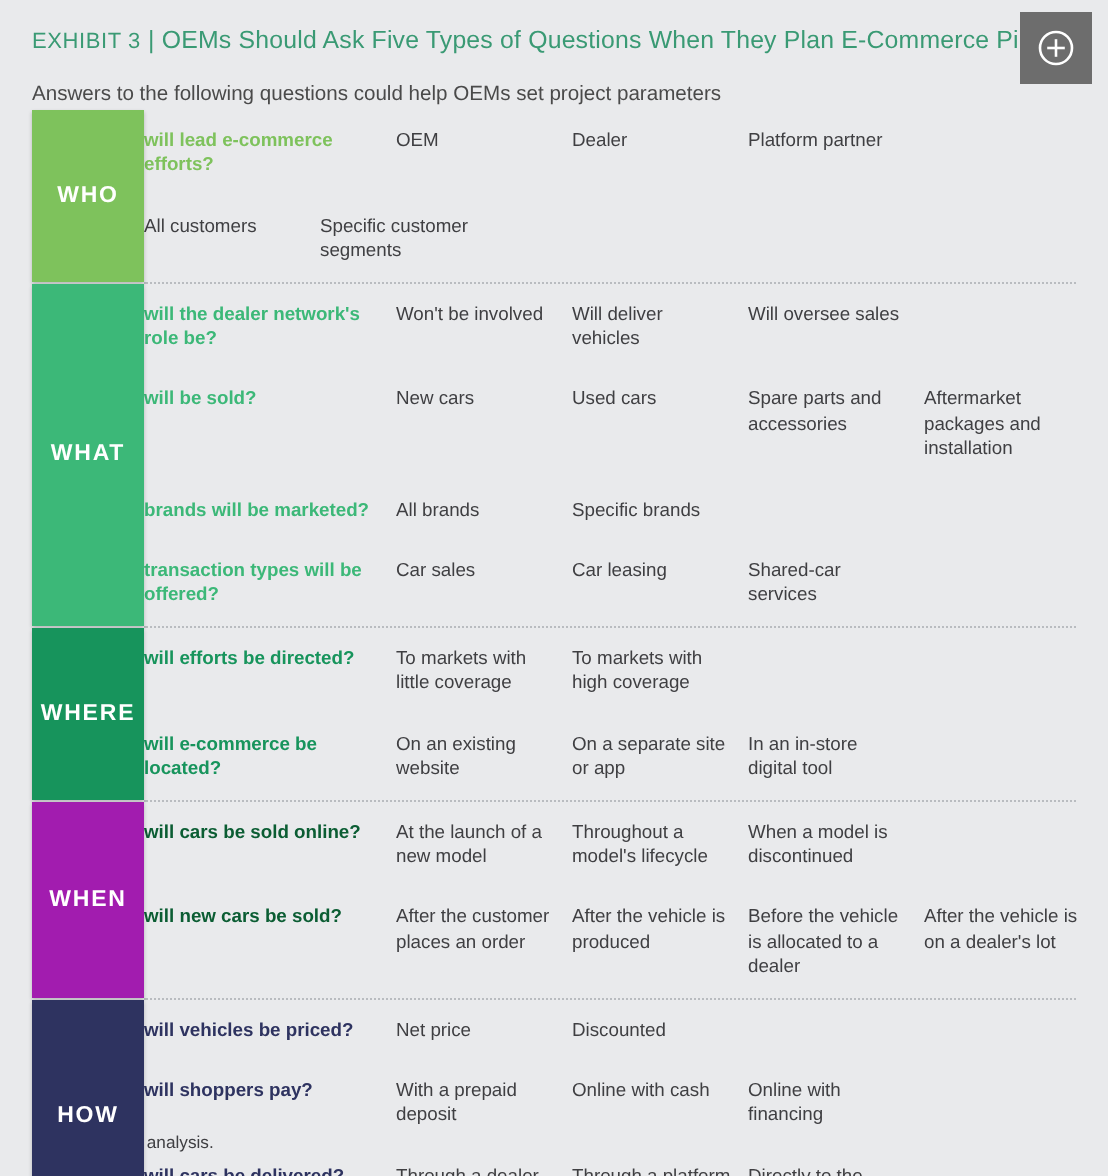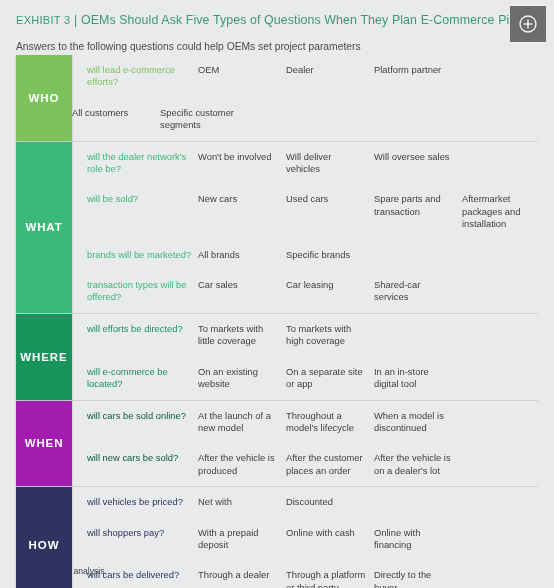--- a/index.html
+++ b/index.html
@@ -90,22 +90,22 @@
   .row {
     display: flex;
     align-items: flex-start;
     padding: 9px 0 9px 0;
   }
   .q {
     width: 126px;
     min-width: 126px;
     font-size: 9.4px;
     line-height: 12.4px;
-    padding-left: 15px;
     box-sizing: border-box;
+    font-weight: bold;
   }
   .cell {
     width: 88px;
     min-width: 88px;
     font-size: 9.4px;
     line-height: 12.4px;
     color: #3f3f42;
     padding-right: 8px;
     box-sizing: border-box;
   }
@@ -182,21 +182,21 @@
             <div class="q" style="color: rgb(60, 184, 120);">will the dealer network's role be?</div>
             <div class="cell">Won't be involved</div>
             <div class="cell">Will deliver vehicles</div>
             <div class="cell">Will oversee sales</div>
             <div class="cell wide"></div>
           </div>
           <div class="row">
             <div class="q" style="color: rgb(60, 184, 120);">will be sold?</div>
             <div class="cell">New cars</div>
             <div class="cell">Used cars</div>
-            <div class="cell">Spare parts and transaction</div>
+            <div class="cell">Spare parts and accessories</div>
             <div class="cell wide">Aftermarket packages and installation</div>
           </div>
           <div class="row">
             <div class="q" style="color: rgb(60, 184, 120);">brands will be marketed?</div>
             <div class="cell">All brands</div>
             <div class="cell">Specific brands</div>
             <div class="cell"></div>
             <div class="cell wide"></div>
           </div>
           <div class="row">
@@ -237,35 +237,36 @@
         <div class="rows">
           <div class="row">
             <div class="q" style="color: rgb(11, 93, 51);">will cars be sold online?</div>
             <div class="cell">At the launch of a new model</div>
             <div class="cell">Throughout a model's lifecycle</div>
             <div class="cell">When a model is discontinued</div>
             <div class="cell wide"></div>
           </div>
           <div class="row">
             <div class="q" style="color: rgb(11, 93, 51);">will new cars be sold?</div>
+            <div class="cell">After the customer places an order</div>
             <div class="cell">After the vehicle is produced</div>
-            <div class="cell">After the customer places an order</div>
+            <div class="cell">Before the vehicle is allocated to a dealer</div>
             <div class="cell wide">After the vehicle is on a dealer's lot</div>
           </div>
         </div>
       </div>
       <div class="sect-sep" style="position: relative; left: 0px; margin-left: 56px;"></div>
       <div class="section">
         <div class="band" style="background: rgb(46, 51, 96);">
           <span>HOW</span>
         </div>
         <div class="rows">
           <div class="row">
             <div class="q" style="color: rgb(46, 51, 96);">will vehicles be priced?</div>
-            <div class="cell">Net with</div>
+            <div class="cell">Net price</div>
             <div class="cell">Discounted</div>
             <div class="cell"></div>
             <div class="cell wide"></div>
           </div>
           <div class="row">
             <div class="q" style="color: rgb(46, 51, 96);">will shoppers pay?</div>
             <div class="cell">With a prepaid deposit</div>
             <div class="cell">Online with cash</div>
             <div class="cell">Online with financing</div>
             <div class="cell wide"></div>

